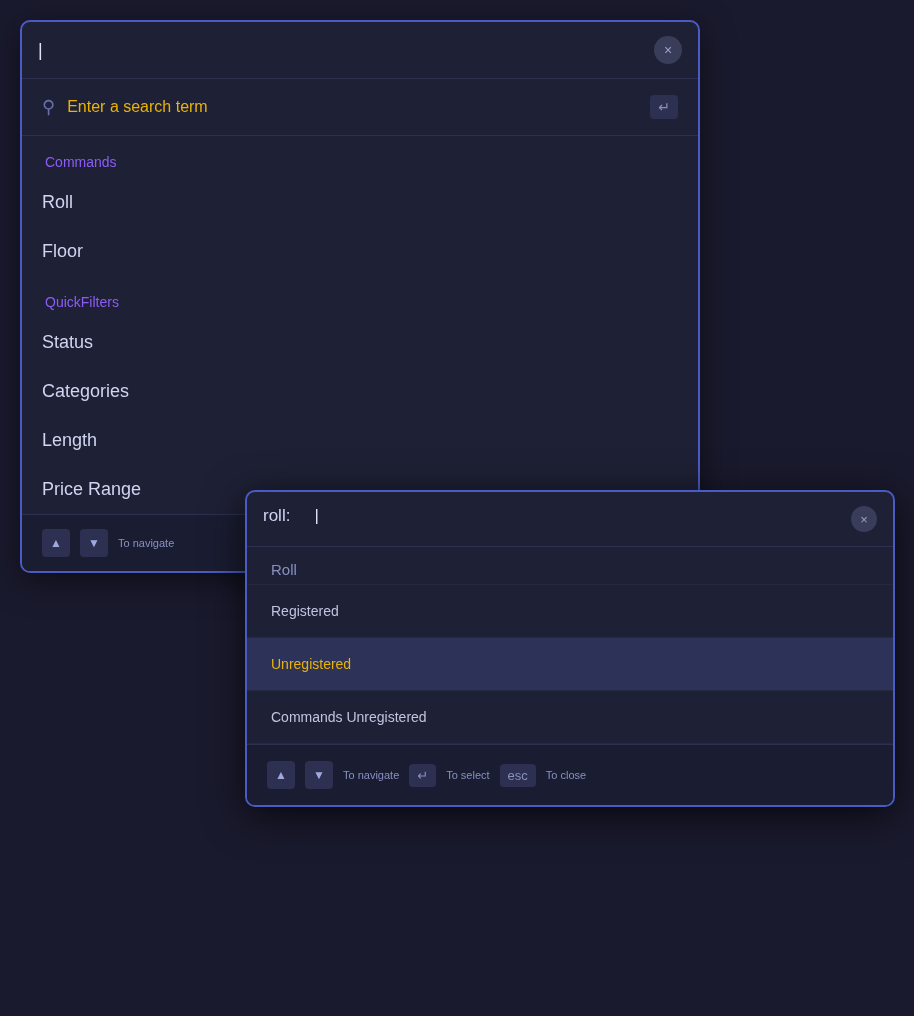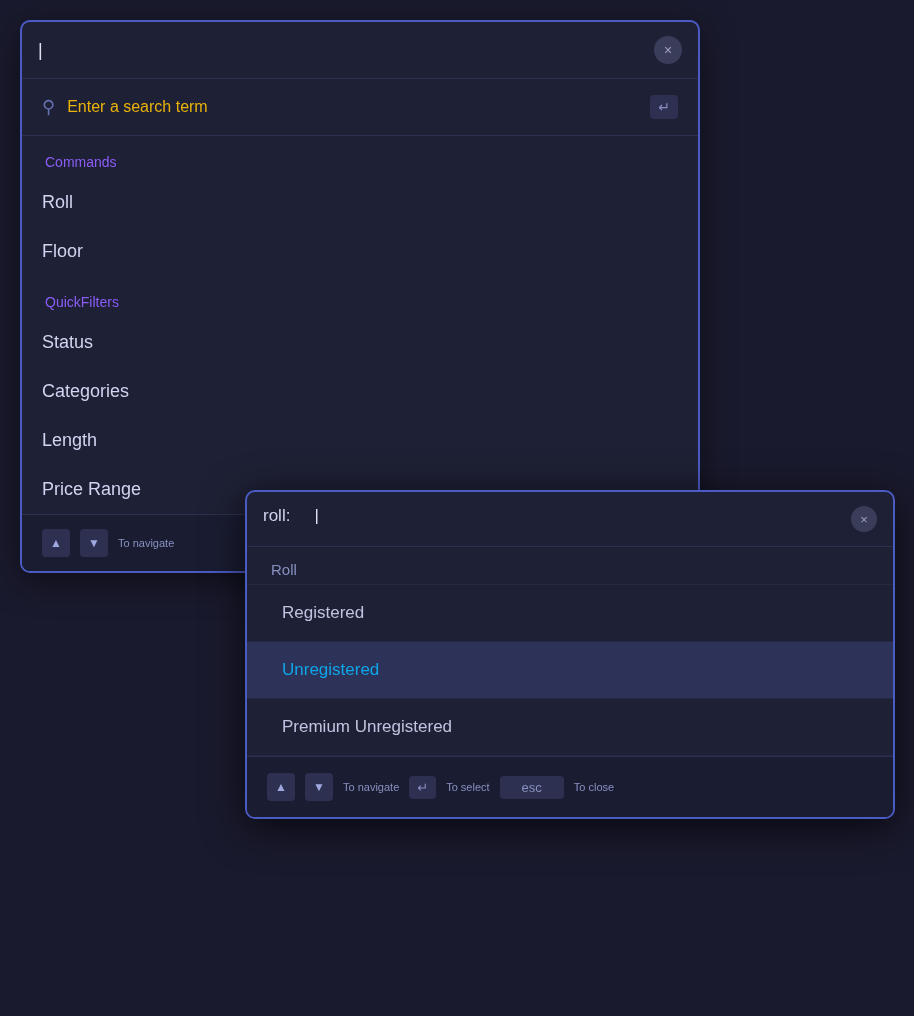--- a/index.html
+++ b/index.html
@@ -182,52 +182,52 @@
       cursor: pointer;
       color: #a0a0c0;
       font-size: 13px;
     }
 
     .dropdown-list {
       list-style: none;
     }
 
     .dropdown-item {
-      padding: 18px 35px;
+      padding: 18px 24px;
       color: #c0c4e0;
-      font-size: 17px;
+      font-size: 14px;
       cursor: pointer;
       border-bottom: 1px solid #252840;
     }
 
     .dropdown-item.category-label {
       color: #8890c0;
       font-size: 15px;
       padding: 14px 24px 6px;
       cursor: default;
     }
 
     .dropdown-item.highlighted {
       background: #2d3258;
-      color: #0ea5e9;
+      color: #eab308;
     }
 
     .footer-nav-secondary {
       display: flex;
       align-items: center;
       padding: 16px 20px;
       gap: 10px;
       border-top: 1px solid #2d3050;
       background: #1a1d32;
     }
 
     .esc-key {
       background: #2d3050;
       border-radius: 4px;
-      padding: 4px 22px;
+      padding: 4px 8px;
       color: #8890c0;
       font-size: 13px;
       font-weight: 500;
     }
 
     .enter-key-small {
       background: #2d3050;
       border-radius: 4px;
       padding: 4px 8px;
       color: #8890c0;
@@ -280,21 +280,21 @@
     <input type="text" class="search-input-secondary" value="|" style="">
     <button class="clear-btn-secondary">
       <span>×</span>
     </button>
   </div>
 
   <ul class="dropdown-list">
     <li class="dropdown-item category-label">Roll</li>
     <li class="dropdown-item">Registered</li>
     <li class="dropdown-item highlighted">Unregistered</li>
-    <li class="dropdown-item">Premium Unregistered</li>
+    <li class="dropdown-item">Commands Unregistered</li>
   </ul>
 
   <div class="footer-nav-secondary">
     <button class="nav-arrow-btn">
       <span>▲</span>
     </button>
     <button class="nav-arrow-btn">
       <span>▼</span>
     </button>
     <span class="nav-label">To navigate</span>

